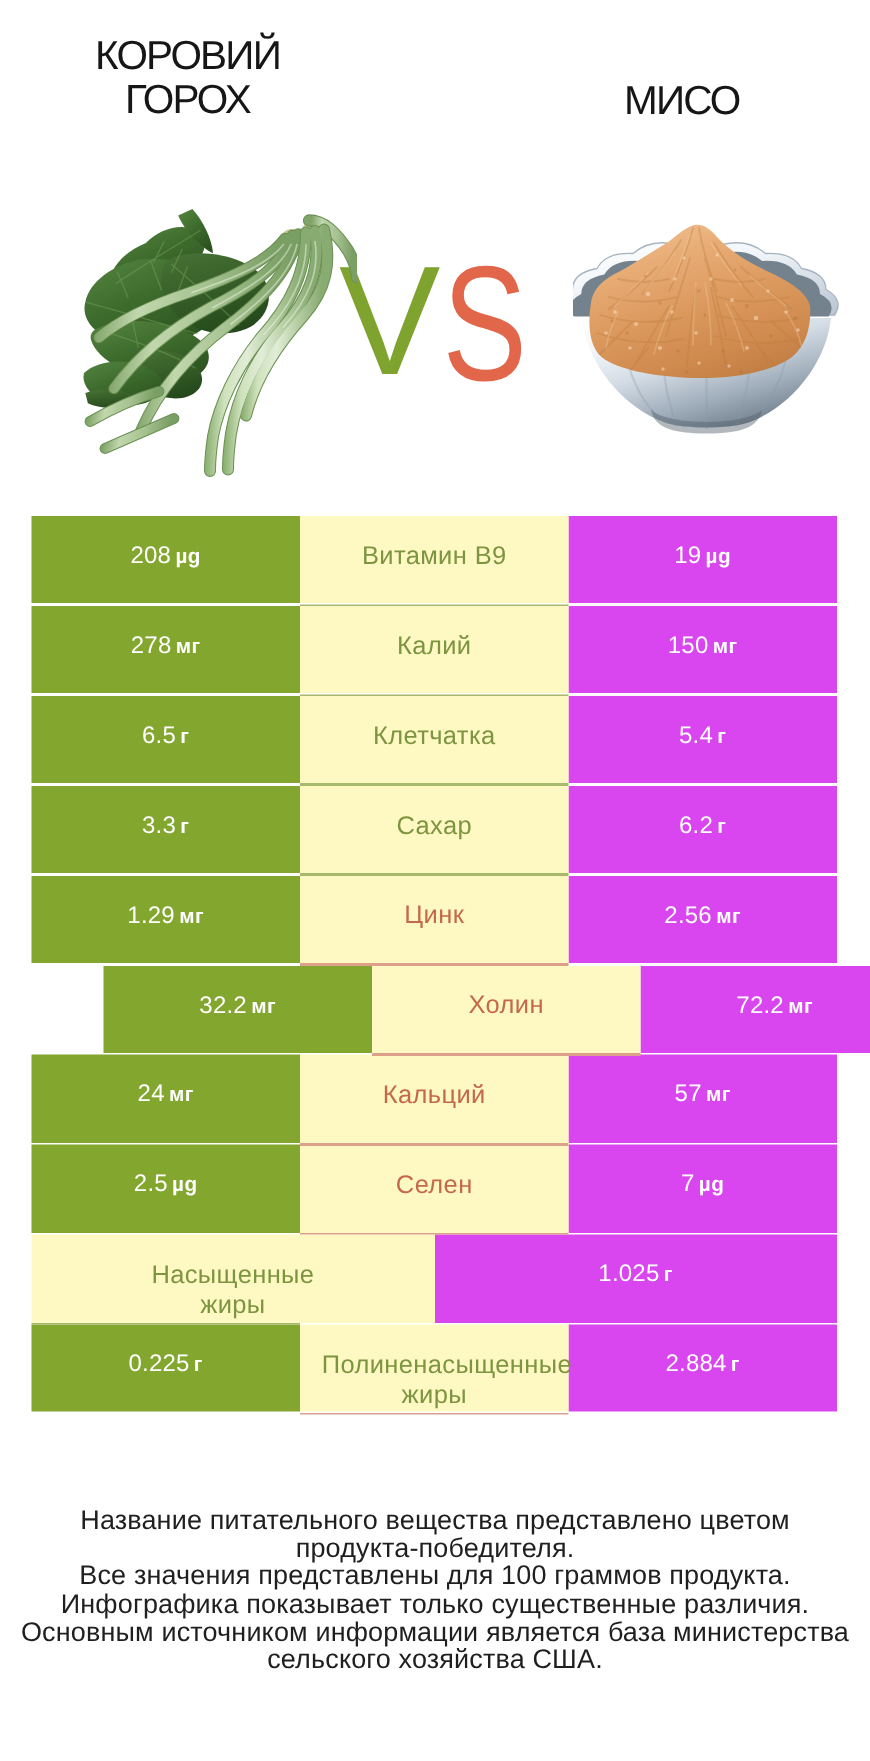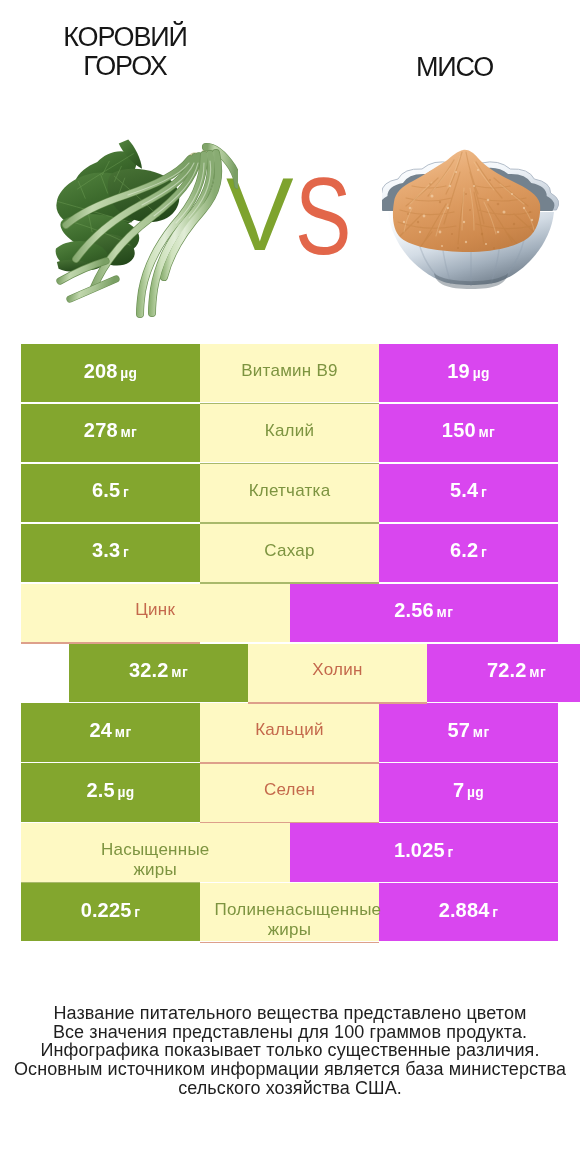--- a/index.html
+++ b/index.html
@@ -25,21 +25,21 @@
 
   
   .tbl{position:absolute;left:21px;top:344px;width:537px;height:599px;}
   .row{position:absolute;left:0;height:58.4px;display:table;table-layout:fixed;width:537px;}
   
   .cl,.cr{width:179px;display:table-cell;vertical-align:middle;text-align:center;box-sizing:border-box;color:#fff;}
   .cl{background:#83a62e;}
   .cr{background:#d946ef;}
   .cm{width:179px;display:table-cell;vertical-align:middle;box-sizing:border-box;background:#fef9c3;text-align:center;position:relative;}
   .cm i{position:absolute;left:0;top:58.7px;width:179px;height:1.5px;display:block;z-index:3;}
-  .num{font-size:20px;font-weight:bold;letter-spacing:0.15px;position:relative;top:-2.2px;}
+  .num{font-size:16px;font-weight:normal;letter-spacing:0.15px;position:relative;top:-2.2px;}
   .un{font-size:13.8px;font-weight:bold;margin-left:2.8px;letter-spacing:0.35px;position:relative;top:-2.2px;}
   .lab{font-size:17px;line-height:20.1px;letter-spacing:0.25px;display:block;width:150px;margin:0 auto;
        text-align:center;position:relative;top:-2.3px;height:20.1px;}
   .g{color:#7d9440;}
   .o{color:#c4694c;}
   .row.bl .cm i{background:#a9b96b;}
   .row.bo .cm i{background:#dda08b;}
 
   
   .ftr{position:absolute;left:0;top:1003.8px;width:580px;text-align:center;
@@ -297,20 +297,21 @@
       </div>
       <div class="row bl" style="top: 179.7px;">
         <div class="cl"><span class="num">3.3</span><span class="un">г</span></div>
         <div class="cm">
           <i></i>
           <span class="lab g">Сахар</span>
         </div>
         <div class="cr"><span class="num">6.2</span><span class="un">г</span></div>
       </div>
       <div class="row bo" style="top: 239.6px;">
+        <div class="cl"><span class="num">1.29</span><span class="un">мг</span></div>
         <div class="cm">
           <i></i>
           <span class="lab o">Цинк</span>
         </div>
         <div class="cr"><span class="num">2.56</span><span class="un">мг</span></div>
       </div>
       <div class="row bo" style="top: 299.5px; padding-left: 48px;">
         <div class="cl"><span class="num">32.2</span><span class="un">мг</span></div>
         <div class="cm">
           <i></i>
@@ -346,18 +347,19 @@
         <div class="cm">
           <i></i>
           <span class="lab g">Полиненасыщенные жиры</span>
         </div>
         <div class="cr"><span class="num">2.884</span><span class="un">г</span></div>
       </div>
     </div>
 
   <div class="ftr" id="ftr">
       <div>Название питательного вещества представлено цветом</div>
+      <div>продукта-победителя.</div>
       <div>Все значения представлены для 100 граммов продукта.</div>
       <div>Инфографика показывает только существенные различия.</div>
       <div>Основным источником информации является база министерства</div>
       <div>сельского хозяйства США.</div>
     </div>
 </div>
 
 </body></html>

